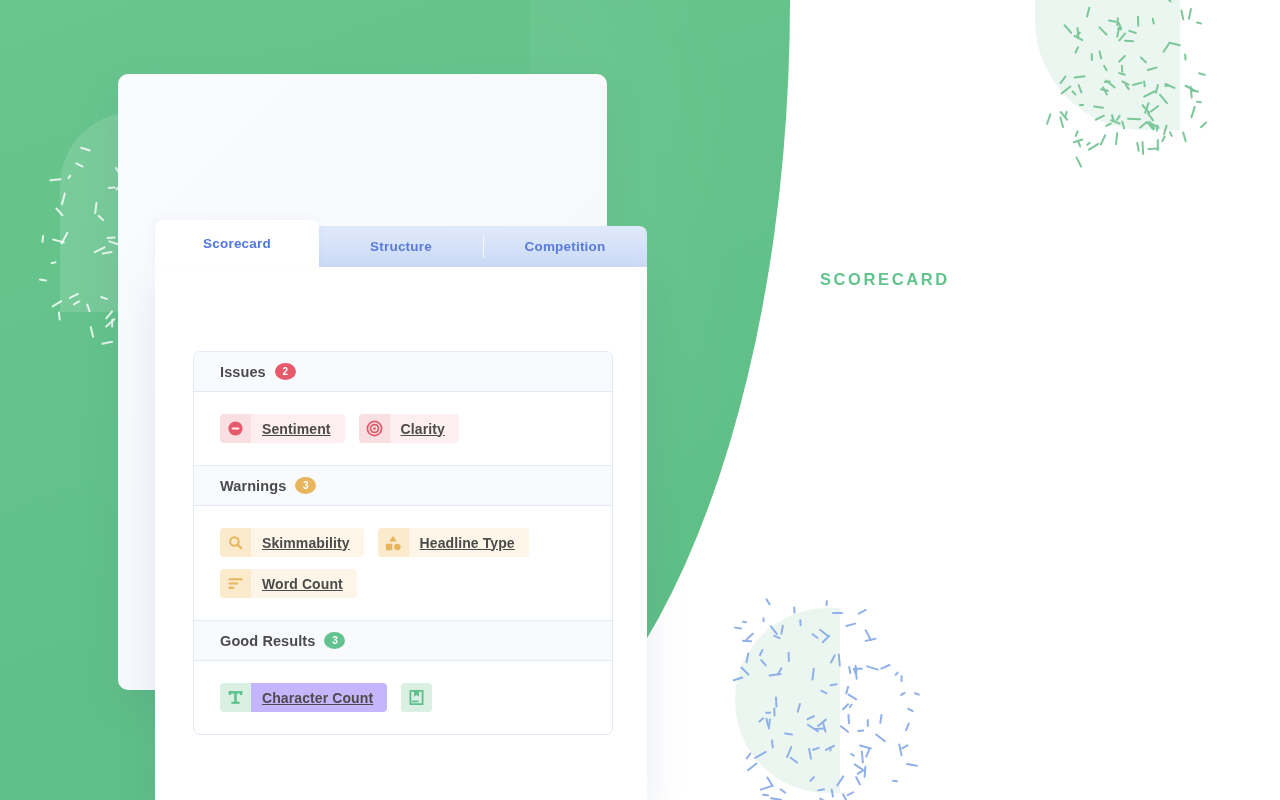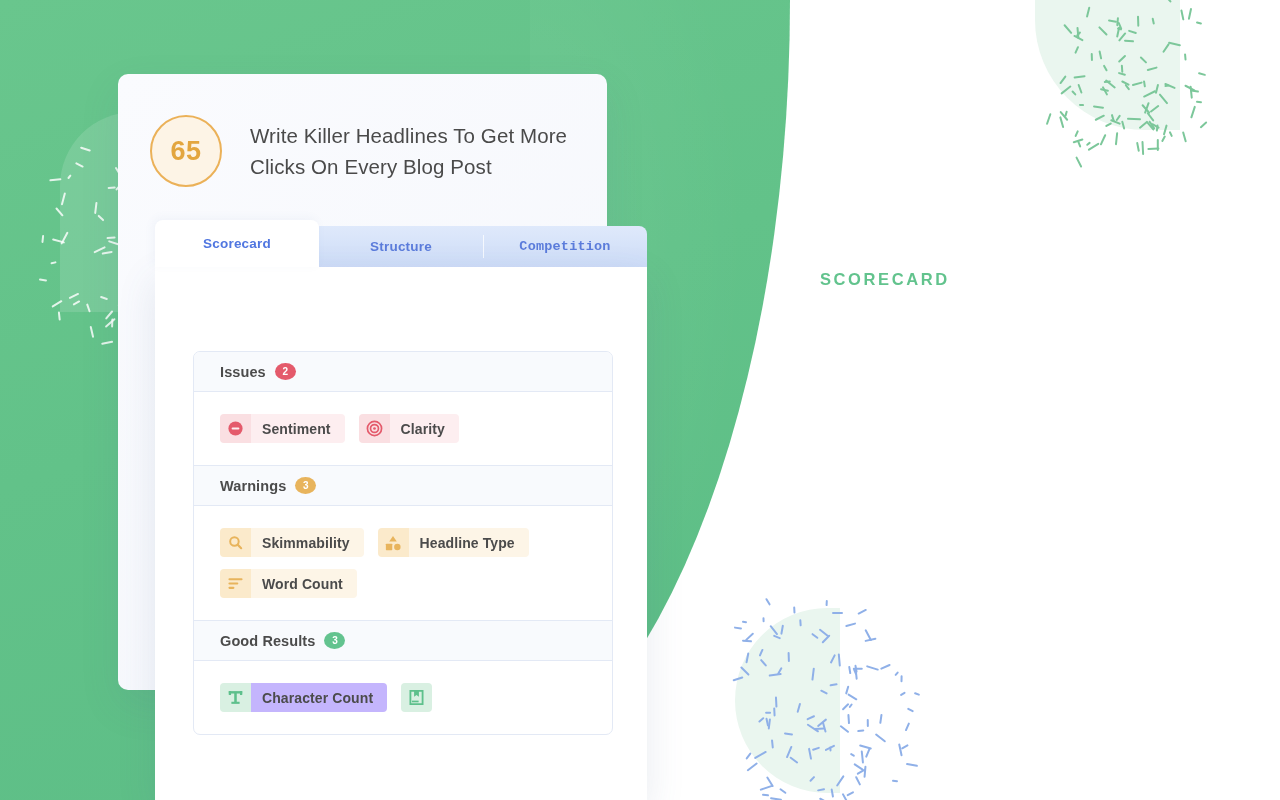--- a/index.html
+++ b/index.html
@@ -71,21 +71,21 @@
     position:absolute;left:155px;top:220px;width:492px;height:580px;
   }
   .tabs{position:relative;height:47px;display:flex;align-items:flex-end;}
   .tab{
     flex:1;height:41px;display:flex;align-items:center;justify-content:center;
     font-size:13.5px;font-weight:600;color:#5b7cdb;letter-spacing:.2px;
     background:linear-gradient(180deg,#dfe9fb 0%,#cddcf7 100%);
     position:relative;cursor:pointer;
   }
   .tab:first-child{border-radius:8px 0 0 0;}
-  .tab:last-child{border-radius:0 8px 0 0;font-family:Liberation Mono, monospace;}
+  .tab:last-child{border-radius:0 8px 0 0;}
   .tab.sep::before{
     content:"";position:absolute;left:0;top:9px;bottom:9px;width:1px;
     background:rgba(255,255,255,0.75);
   }
   .tab.active{
     height:47px;background:#ffffff;color:#5076e0;border-radius:8px 8px 0 0;
     z-index:3;box-shadow:-2px -2px 10px rgba(90,115,165,0.06);
   }
   .panel{
     position:relative;background:#ffffff;width:492px;height:533px;
@@ -119,21 +119,21 @@
 
   .chip{
     display:inline-flex;align-items:stretch;border-radius:4px;overflow:hidden;
     height:29px;cursor:pointer;
   }
   .chip-ico{
     width:31px;display:flex;align-items:center;justify-content:center;flex:none;
   }
   .chip-lbl{
     display:flex;align-items:center;padding:0 14px 0 11px;
-    font-size:14px;font-weight:600;color:#4b4b4b;white-space:nowrap;letter-spacing:.1px;
+    font-size:14px;font-weight:600;color:#4b4b4b;white-space:nowrap;letter-spacing:.1px;text-decoration:underline;
   }
   
   .chip.red .chip-ico{background:#fadfe2;}
   .chip.red .chip-lbl{background:#fdeef0;}
   
   .chip.amber .chip-ico{background:#fbeacb;}
   .chip.amber .chip-lbl{background:#fdf5e7;}
   
   .chip.green .chip-ico{background:#d9f0e2;}
   .chip.green .chip-lbl{background:#c4b5fd;}
@@ -454,24 +454,20 @@
       <i style="left:33.7px;top:1.2px;width:8.4px;height:1.8px;background:#8fb0e8;transform:rotate(59deg);"></i>
       <i style="left:3.7px;top:26.9px;width:7.5px;height:1.8px;background:#8fb0e8;transform:rotate(8deg);"></i>
       <i style="left:121.0px;top:73.1px;width:10.5px;height:1.8px;background:#8fb0e8;transform:rotate(84deg);"></i>
       <i style="left:38.9px;top:74.3px;width:12.7px;height:1.8px;background:#8fb0e8;transform:rotate(172deg);"></i>
       <i style="left:90.8px;top:37.5px;width:10.5px;height:1.8px;background:#8fb0e8;transform:rotate(135deg);"></i>
       <i style="left:31.7px;top:193.9px;width:6.6px;height:1.8px;background:#8fb0e8;transform:rotate(6deg);"></i>
     </div>
 
   <div class="card-back"></div>
 
-  <div class="score-row">
-    <div class="score-circle">65</div>
-    <div class="headline">Write Killer Headlines To Get More Clicks On Every Blog Post</div>
-  </div>
 
   <div class="card-front">
 
     <div class="tabs">
       <div class="tab active">Scorecard</div>
       <div class="tab">Structure</div>
       <div class="tab sep">Competition</div>
     </div>
 
     <div class="panel">

